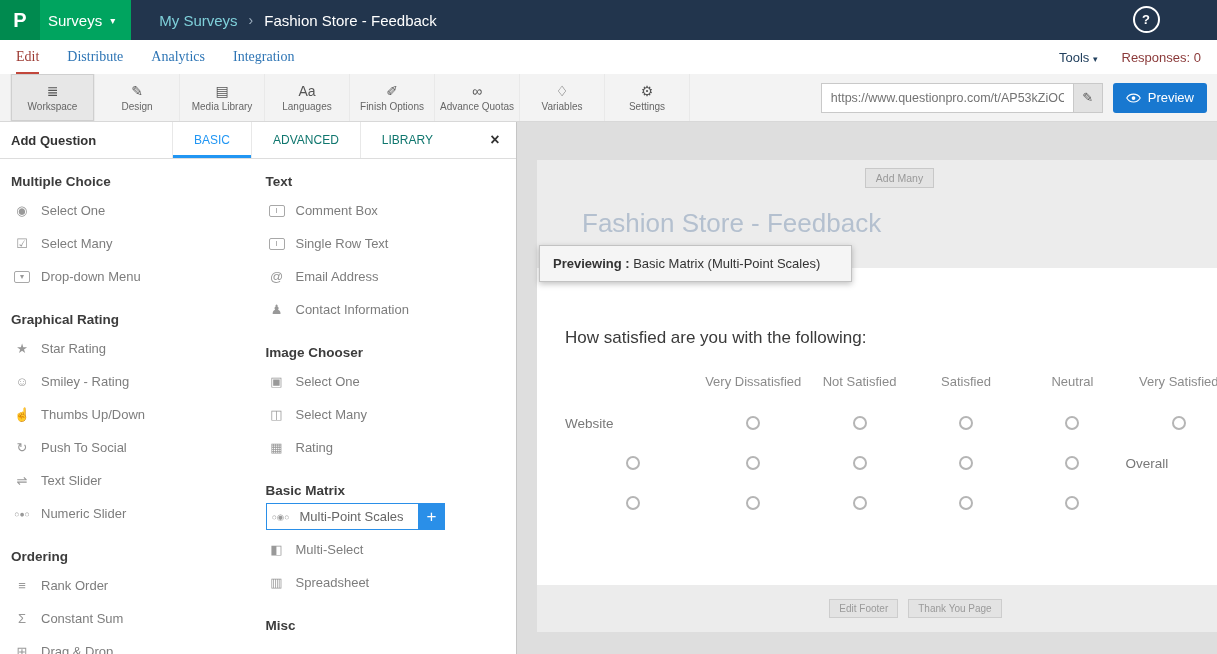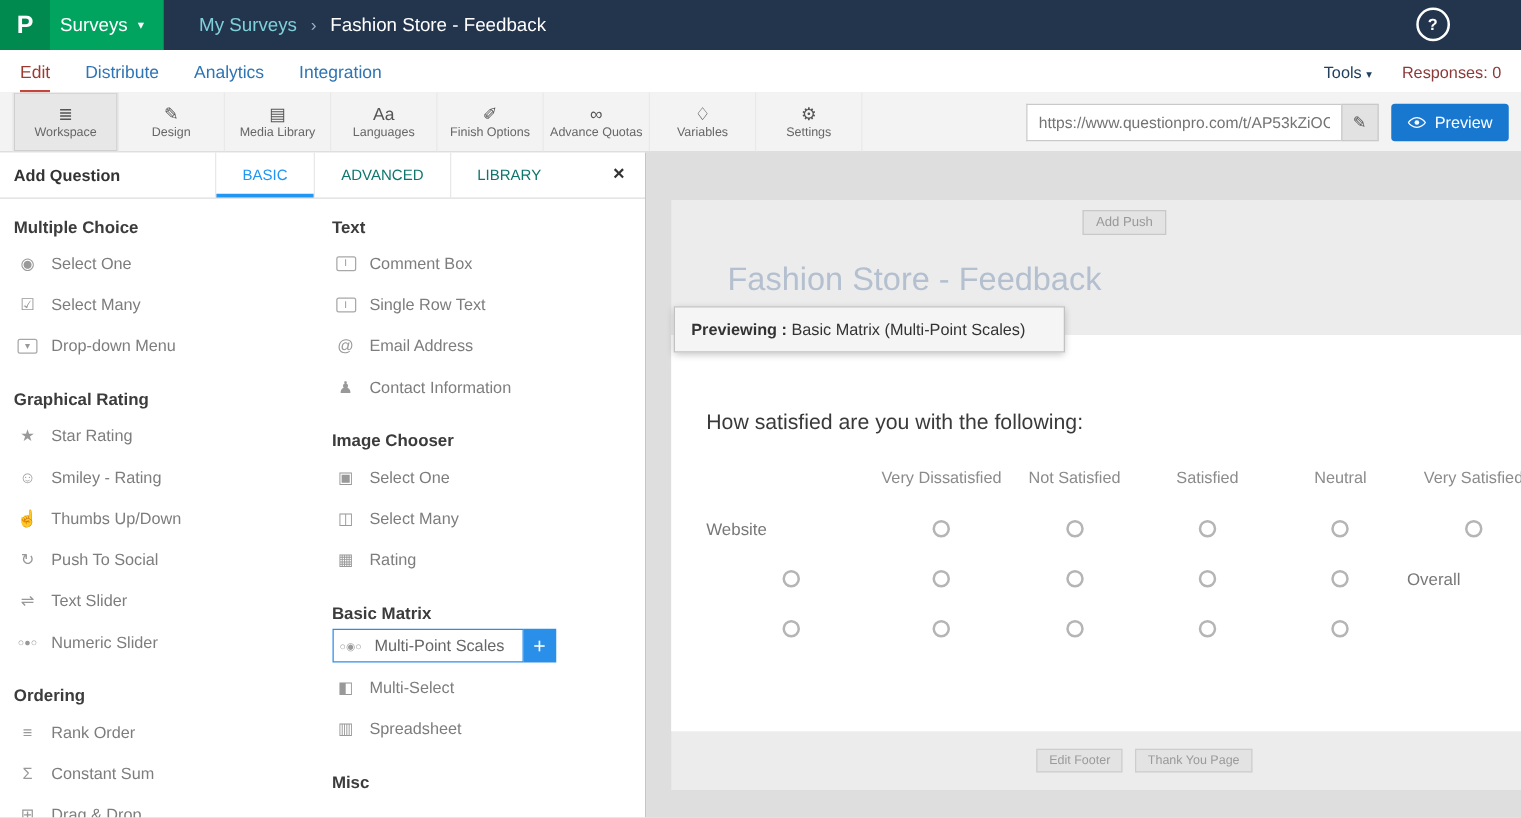--- a/index.html
+++ b/index.html
@@ -19,21 +19,21 @@
   .bc-current { color:#fff; }
   .topbar-right { margin-left:auto; display:flex; align-items:center; gap:13px; padding-right:14px;flex-direction:column; }
   .circle-btn { width:27px; height:27px; border:2px solid #fff; border-radius:50%; color:#fff; display:flex; align-items:center; justify-content:center; font-size:13px; font-weight:bold; cursor:pointer; flex:none; }
   .avatar { font-size:11px; }
   .upgrade { background:#f7a01d; color:#fff; border:none; border-radius:14px; height:26px; padding:0 15px; font-size:13px; font-weight:bold; cursor:pointer; font-family:inherit; }
   .ico-wrap { display:flex; align-items:center; justify-content:center; }
 
   
   .navbar { height:34px; background:#fff; display:flex; align-items:center; padding:0 16px; flex:none; }
   .nav-tabs { display:flex; gap:28px; height:100%; }
-  .nav-tab { font-size:14px; color:#2e75b5; display:flex; align-items:center; height:100%; cursor:pointer; border-bottom:2px solid transparent; padding-top:1px; }
+  .nav-tab { font-size:14px; color:#2e75b5; display:flex; align-items:center; height:100%; cursor:pointer; border-bottom:2px solid transparent; padding-top:1px;font-family:Liberation Serif, serif; }
   .nav-tab.active { color:#9c3a32; border-bottom-color:#c2473c; }
   .nav-right { margin-left:auto; display:flex; align-items:flex-start; gap:24px; font-size:13px; }
   .tools { color:#22405e; cursor:pointer; }
   .caret-dark { font-size:9px; }
   .responses { color:#8b3a3a; cursor:pointer; }
 
   
   .toolbar { height:48px; background:#f3f3f3; border-bottom:1px solid #d8d8d8; display:flex; align-items:center; padding-left:10px; flex:none; }
   .tb-items { display:flex; height:100%; }
   .tb-item { width:85px; display:flex; flex-direction:column; align-items:center; justify-content:center; gap:2px; cursor:pointer; border-right:1px solid #e9e9e9; }
@@ -303,21 +303,21 @@
               <span class="q-lbl">Spreadsheet</span>
             </div>
             <div class="q-heading">Misc</div>
           </div>
         </div>
     </aside>
 
     <main class="main">
       <div class="survey-card">
         <div class="logo-row">
-          <button class="add-logo">Add Push</button>
+          <button class="add-logo">Add Many</button>
         </div>
         <div class="survey-title">Fashion Store - Feedback</div>
         <div class="popover">
           <span class="pop-bold">Previewing :</span><span> Basic Matrix (Multi-Point Scales)</span>
         </div>
         <div class="question-card">
           <div class="question-text">How satisfied are you with the following:</div>
           <div class="matrix" style="grid-template-columns: 135px repeat(5, 1fr);">
               <div class="mx-head"></div>
               <div class="mx-head">Very Dissatisfied</div>

